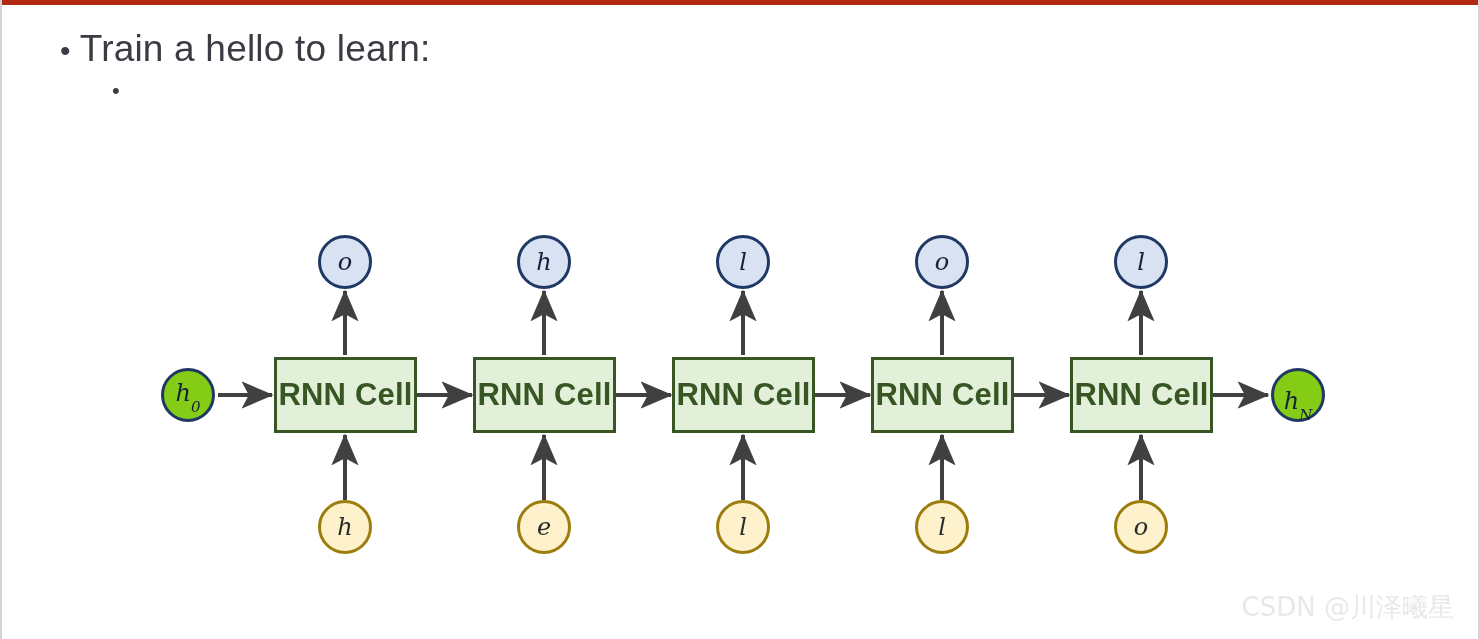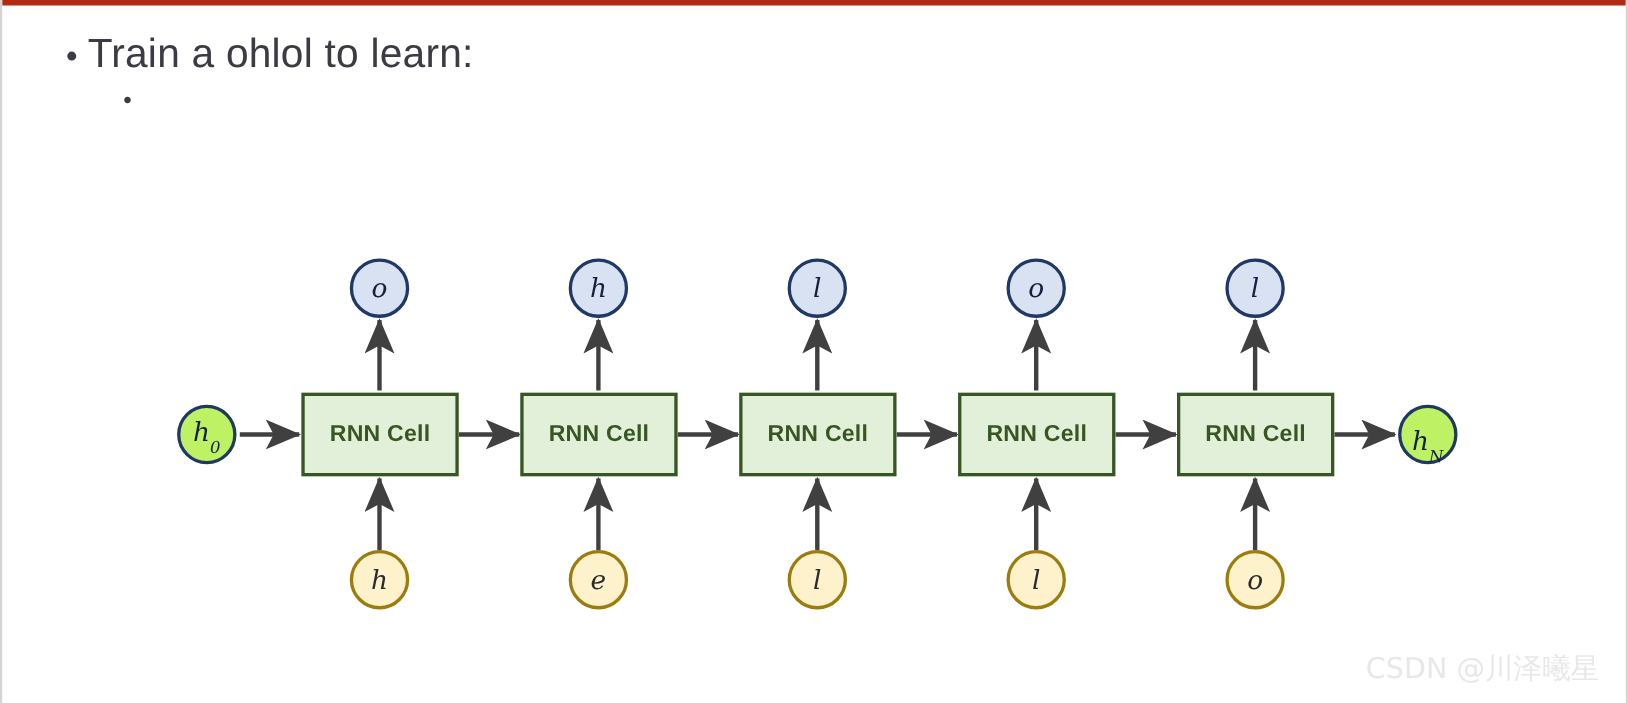--- a/index.html
+++ b/index.html
@@ -98,33 +98,33 @@
     background: #d9e2f3;
     border: 3px solid #1f3864;
     color: #14213d;
   }
   .circle-in {
     background: #fdf2cc;
     border: 3px solid #9c7c0c;
     color: #2b2b2b;
   }
   .circle-state {
-    background: #bef264;
+    background: #84cc16;
     border: 3px solid #1f3864;
     color: #14213d;
   }
   .cell {
     width: 143px;
     height: 76px;
     background: #e2efd9;
     border: 3px solid #375623;
     color: #375623;
     font-family: "Liberation Sans", sans-serif;
     font-weight: bold;
-    font-size: 21px;
+    font-size: 31px;
     letter-spacing: 0.2px;
   }
 
   
   #watermark {
     position: absolute;
     right: 24px;
     bottom: 14px;
     font-size: 26px;
     color: #e8e8e8;
@@ -135,21 +135,21 @@
 </head>
 <body>
 
 <div id="slide">
 
   <div id="accent-bar"></div>
 
   <div id="bullets">
     <div class="bullet-l1">
       <span class="dot">•</span>
-      <span>Train a ohlol to learn:</span>
+      <span>Train a hello to learn:</span>
     </div>
     <div class="bullet-l2">
       <span class="dot">•</span>
     </div>
   </div>
 
   <svg id="diagram-arrows" width="1480" height="639" style="position:absolute;left:0;top:0;">
     <defs>
       <marker id="ah" markerWidth="9" markerHeight="9" refX="7.6" refY="3.4" orient="auto" markerUnits="strokeWidth">
         <path d="M0,0 L8,3.4 L0,6.8 L1.8,3.4 Z" fill="#404040"></path>

